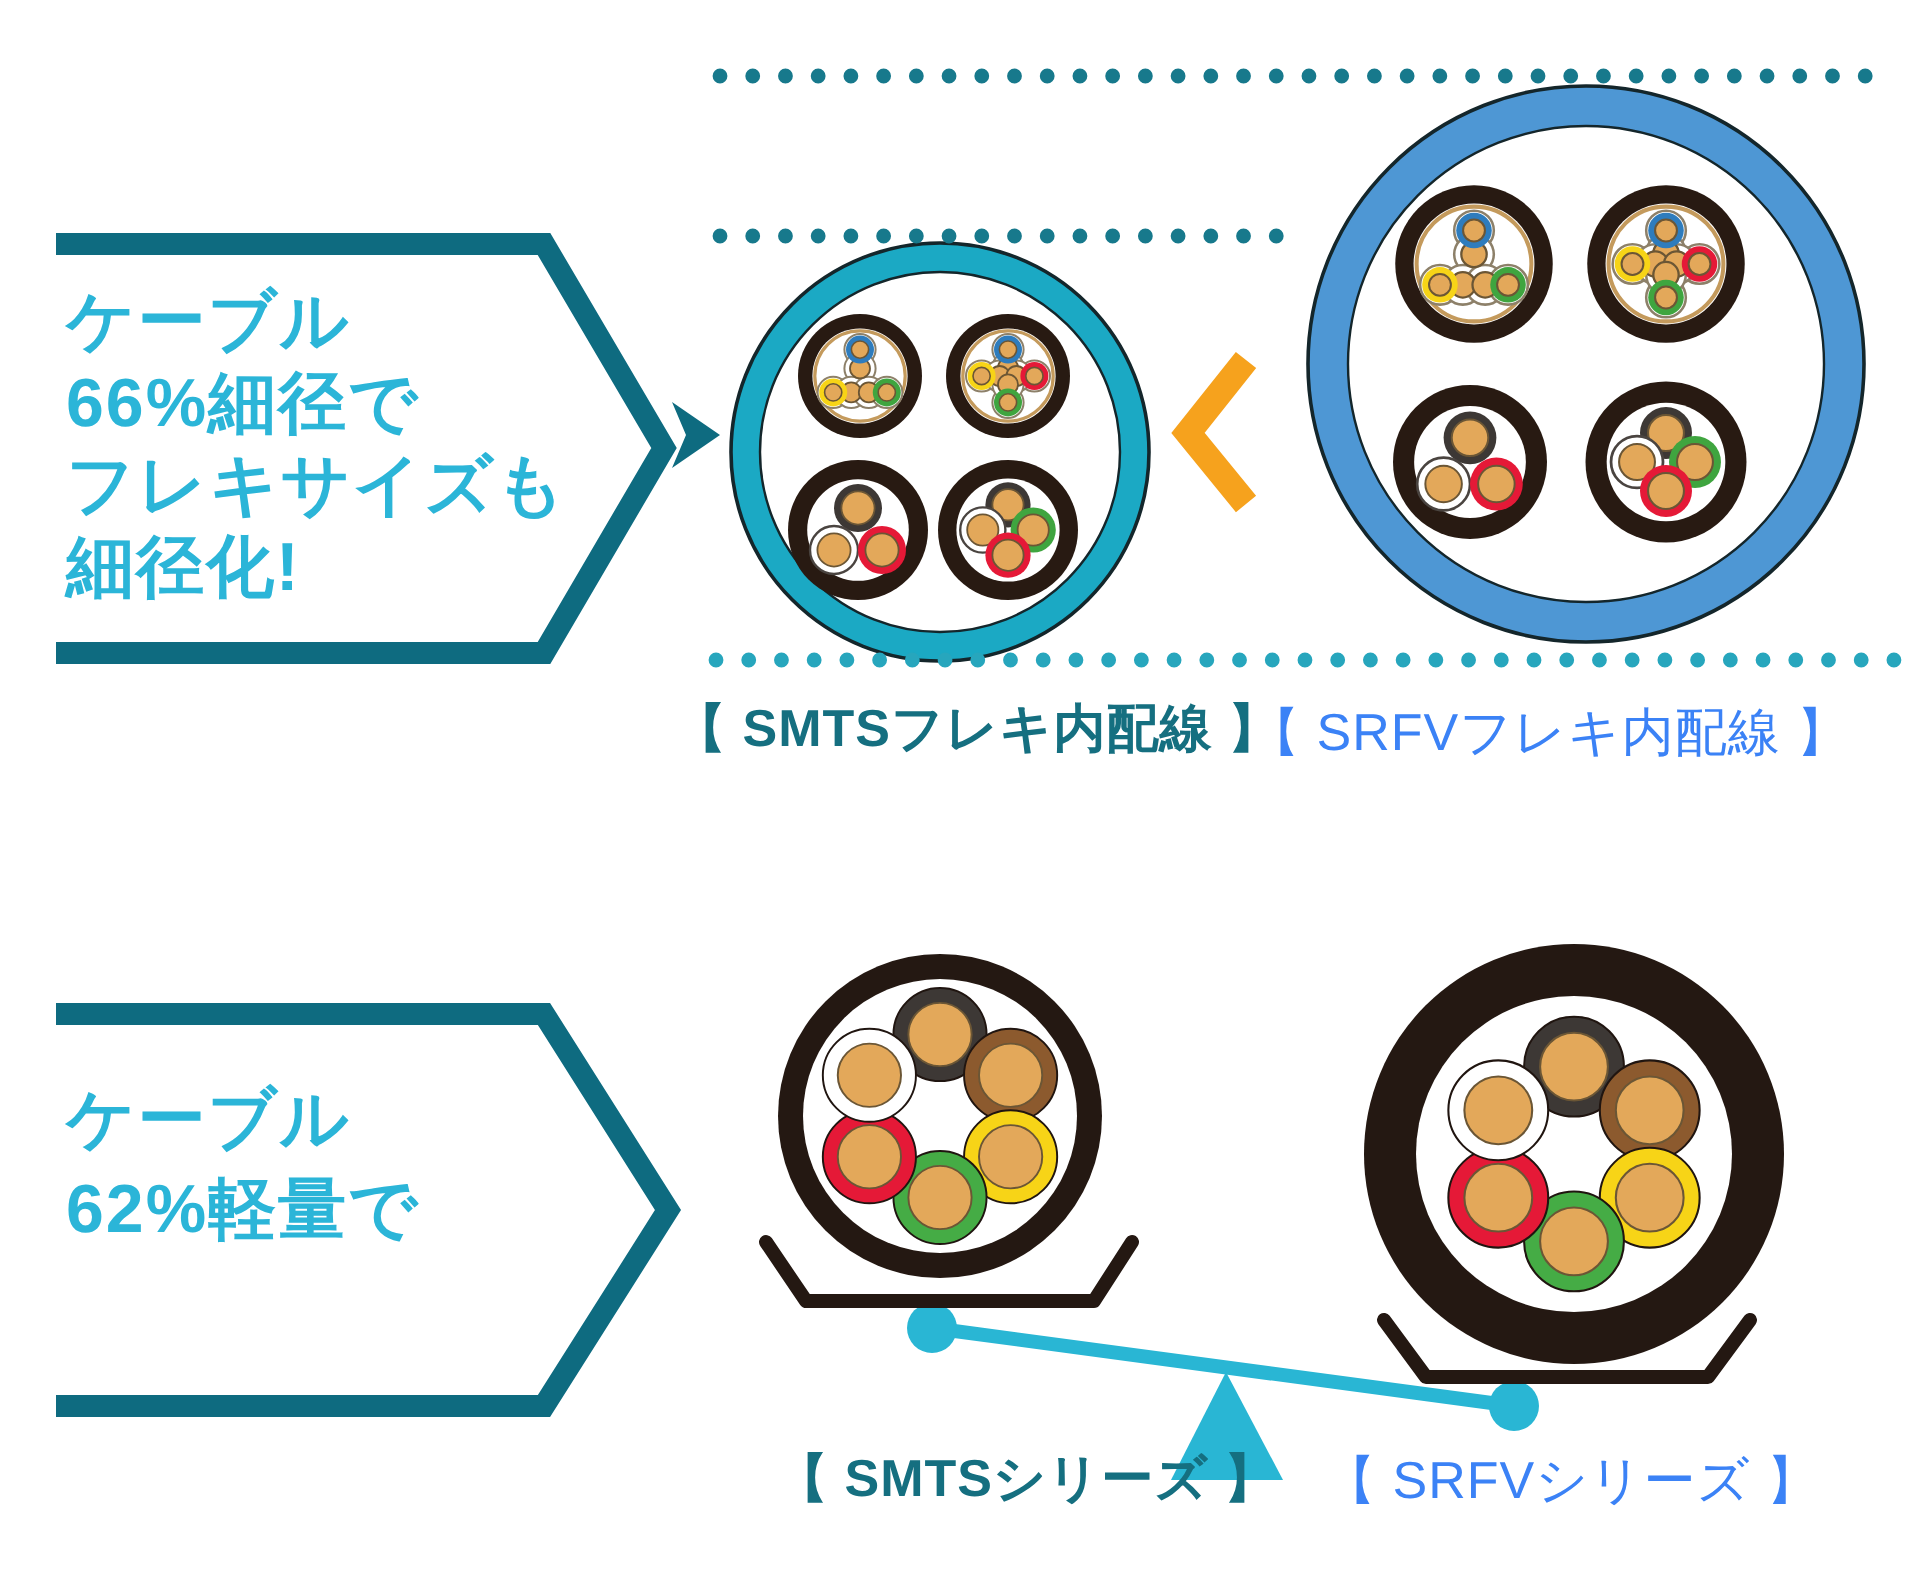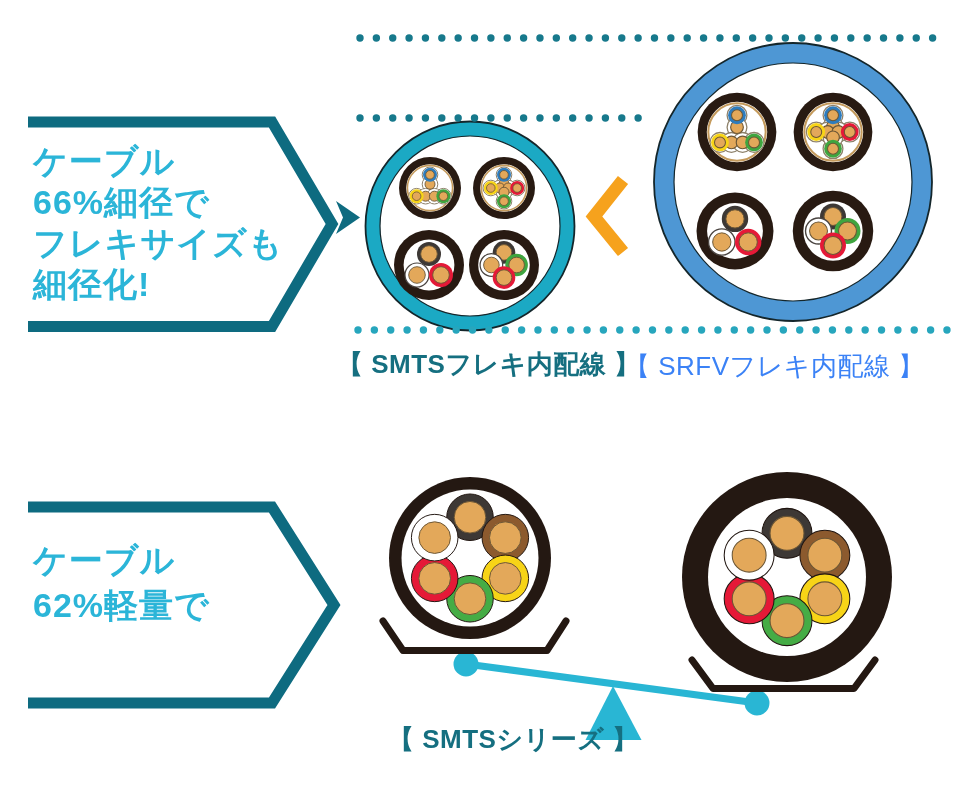--- a/index.html
+++ b/index.html
@@ -191,14 +191,15 @@
   </div>
 
   <div id="callout2-text" class="callout-text">
     <div>ケーブル</div>
     <div>62%軽量で</div>
   </div>
 
   <div id="label-smts-top" class="fig-label smts">【 SMTSフレキ内配線 】</div>
   <div id="label-srfv-top" class="fig-label srfv">【 SRFVフレキ内配線 】</div>
   <div id="label-smts-bottom" class="fig-label smts">【 SMTSシリーズ 】</div>
+  <div id="label-srfv-bottom" class="fig-label srfv">【 SRFVシリーズ 】</div>
 
 </div>
 
 </body></html>

